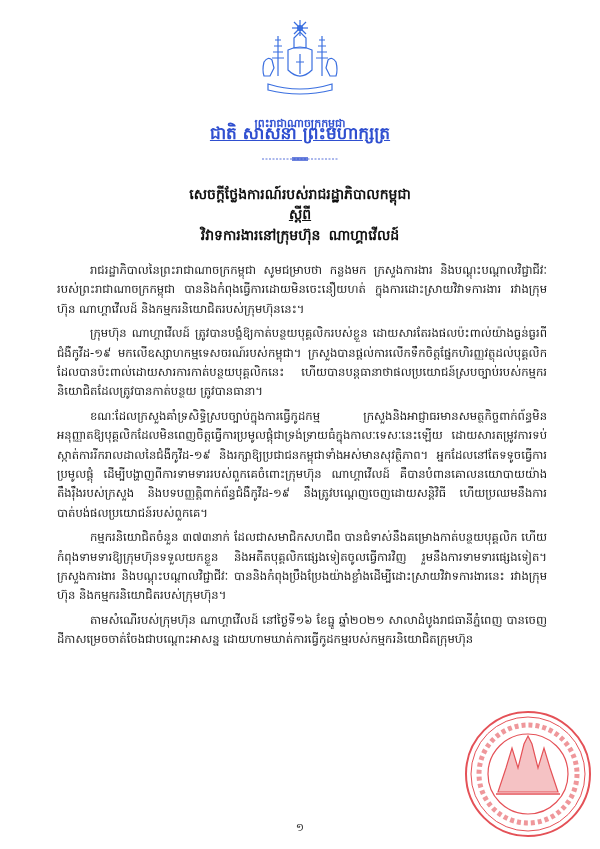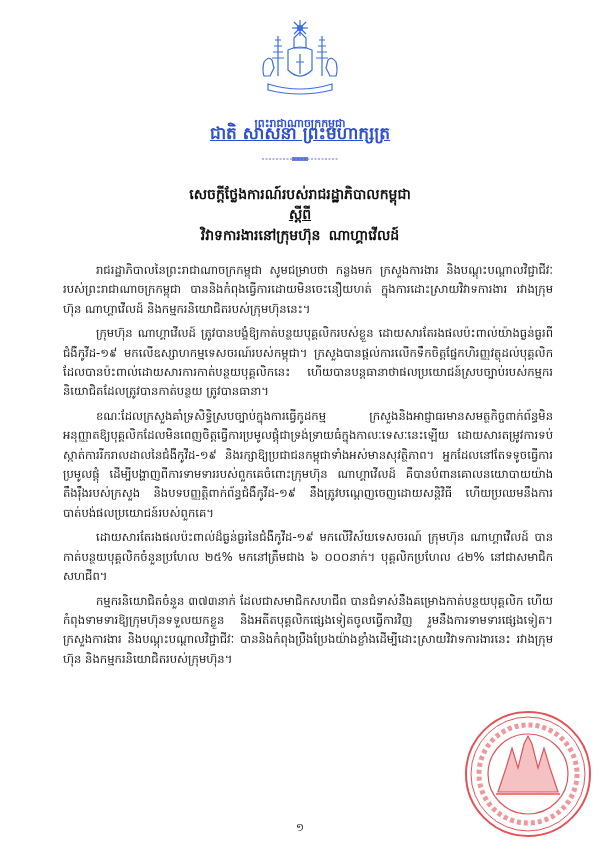--- a/index.html
+++ b/index.html
@@ -9,21 +9,21 @@
   }
   .emblem { position: absolute; left: 258px; top: 18px; width: 84px; height: 80px; }
   .kingdom { position: absolute; left: 0; width: 600px; text-align: center; color: #2f4fd0; font-weight: bold; }
   .kingdom.l1 { top: 116px; font-size: 11px; }
   .kingdom.l2 { top: 122px; font-size: 17px; text-decoration: underline; }
   .ornament { position: absolute; left: 262px; top: 147px; width: 76px; height: 6px; }
   .title { position: absolute; left: 0; width: 600px; text-align: center; font-weight: bold; font-size: 14px; color: #111; }
   .title.t1 { top: 185px; }
   .title.t2 { top: 205px; text-decoration: underline; }
   .title.t3 { top: 226px; font-family: Liberation Mono, monospace; }
-  .body { position: absolute; left: 57px; top: 261px; width: 490px; font-size: 11.6px; line-height: 19.3px; text-align: justify; margin-left: 6px; }
+  .body { position: absolute; left: 57px; top: 261px; width: 490px; font-size: 11.6px; line-height: 19.3px; text-align: justify; }
   .para { margin: 0 0 5.5px 0; text-indent: 33px; }
   .seal { position: absolute; left: 462px; top: 708px; width: 132px; height: 132px; opacity: 0.85; }
   .page-num { position: absolute; left: 0; width: 600px; top: 820px; text-align: center; font-size: 11px; color: #333; }
 </style>
 </head>
 <body>
 
 <div class="emblem">
   <svg viewBox="0 0 84 80" width="84" height="80">
     <g stroke="#3a6fe0" fill="none" stroke-width="1.2">
@@ -62,22 +62,22 @@
 </div>
 
 <div class="title t1">សេចក្តីថ្លែងការណ៍របស់រាជរដ្ឋាភិបាលកម្ពុជា</div>
 <div class="title t2">ស្តីពី</div>
 <div class="title t3">វិវាទការងារនៅក្រុមហ៊ុន ណាហ្គាវើលដ៍</div>
 
 <div class="body">
   <p class="para">រាជរដ្ឋាភិបាលនៃព្រះរាជាណាចក្រកម្ពុជា សូមជម្រាបថា កន្លងមក ក្រសួងការងារ និងបណ្តុះបណ្តាលវិជ្ជាជីវៈរបស់ព្រះរាជាណាចក្រកម្ពុជា បាននិងកំពុងធ្វើការដោយមិនចេះនឿយហត់ ក្នុងការដោះស្រាយវិវាទការងារ រវាងក្រុមហ៊ុន ណាហ្គាវើលដ៍ និងកម្មករនិយោជិតរបស់ក្រុមហ៊ុននេះ។</p>
   <p class="para">ក្រុមហ៊ុន ណាហ្គាវើលដ៍ ត្រូវបានបង្ខំឱ្យកាត់បន្ថយបុគ្គលិករបស់ខ្លួន ដោយសារតែរងផលប៉ះពាល់យ៉ាងធ្ងន់ធ្ងរពីជំងឺកូវីដ-១៩ មកលើឧស្សាហកម្មទេសចរណ៍របស់កម្ពុជា។ ក្រសួងបានផ្តល់ការលើកទឹកចិត្តផ្នែកហិរញ្ញវត្ថុដល់បុគ្គលិកដែលបានប៉ះពាល់ដោយសារការកាត់បន្ថយបុគ្គលិកនេះ ហើយបានបន្តធានាថាផលប្រយោជន៍ស្របច្បាប់របស់កម្មករនិយោជិតដែលត្រូវបានកាត់បន្ថយ ត្រូវបានធានា។</p>
   <p class="para">ខណៈដែលក្រសួងគាំទ្រសិទ្ធិស្របច្បាប់ក្នុងការធ្វើកូដកម្ម ក្រសួងនិងអាជ្ញាធរមានសមត្ថកិច្ចពាក់ព័ន្ធមិនអនុញ្ញាតឱ្យបុគ្គលិកដែលមិនពេញចិត្តធ្វើការប្រមូលផ្តុំជាទ្រង់ទ្រាយធំក្នុងកាលៈទេសៈនេះឡើយ ដោយសារតម្រូវការទប់ស្កាត់ការរីករាលដាលនៃជំងឺកូវីដ-១៩ និងរក្សាឱ្យប្រជាជនកម្ពុជាទាំងអស់មានសុវត្ថិភាព។ អ្នកដែលនៅតែទទូចធ្វើការប្រមូលផ្តុំ ដើម្បីបង្ហាញពីការទាមទាររបស់ពួកគេចំពោះក្រុមហ៊ុន ណាហ្គាវើលដ៍ គឺបានបំពានគោលនយោបាយយ៉ាងតឹងរ៉ឹងរបស់ក្រសួង និងបទបញ្ញត្តិពាក់ព័ន្ធជំងឺកូវីដ-១៩ នឹងត្រូវបណ្តេញចេញដោយសន្តិវិធី ហើយប្រឈមនឹងការបាត់បង់ផលប្រយោជន៍របស់ពួកគេ។</p>
-  <p class="para">ដោយសារតែរងផលប៉ះពាល់ដ៏ធ្ងន់ធ្ងរនៃជំងឺកូវីដ-១៩ មកលើវិស័យទេសចរណ៍ ក្រុមហ៊ុន ណាហ្គាវើលដ៍ បានកាត់បន្ថយបុគ្គលិកចំនួនប្រហែល ២៥% មកនៅត្រឹមជាង ៦ ០០០នាក់។ បុគ្គលិកប្រហែល ៤២% នៅជាសមាជិកសហជីព។</p>
   <p class="para">កម្មករនិយោជិតចំនួន ៣៧៣នាក់ ដែលជាសមាជិកសហជីព បានជំទាស់នឹងគម្រោងកាត់បន្ថយបុគ្គលិក ហើយកំពុងទាមទារឱ្យក្រុមហ៊ុនទទួលយកខ្លួន និងអតីតបុគ្គលិកផ្សេងទៀតចូលធ្វើការវិញ រួមនឹងការទាមទារផ្សេងទៀត។ ក្រសួងការងារ និងបណ្តុះបណ្តាលវិជ្ជាជីវៈ បាននិងកំពុងប្រឹងប្រែងយ៉ាងខ្លាំងដើម្បីដោះស្រាយវិវាទការងារនេះ រវាងក្រុមហ៊ុន និងកម្មករនិយោជិតរបស់ក្រុមហ៊ុន។</p>
+  <p class="para">តាមសំណើរបស់ក្រុមហ៊ុន ណាហ្គាវើលដ៍ នៅថ្ងៃទី១៦ ខែធ្នូ ឆ្នាំ២០២១ សាលាដំបូងរាជធានីភ្នំពេញ បានចេញដីកាសម្រេចចាត់ចែងជាបណ្តោះអាសន្ន ដោយហាមឃាត់ការធ្វើកូដកម្មរបស់កម្មករនិយោជិតក្រុមហ៊ុន</p>
 </div>
 
 <div class="seal">
   <svg viewBox="0 0 132 132" width="132" height="132">
     <g stroke="#e0333a" fill="none">
       <circle cx="66" cy="66" r="62" stroke-width="2"></circle>
       <circle cx="66" cy="66" r="57" stroke-width="1"></circle>
       <circle cx="66" cy="66" r="40" stroke-width="1.2"></circle>
       <circle cx="66" cy="66" r="49" stroke-width="5" stroke-dasharray="4 3" opacity="0.6"></circle>
       <path d="M36 84 L44 60 L50 40 L56 60 L62 36 L66 28 L70 36 L76 60 L82 40 L88 60 L96 84 Z" fill="#e0333a" fill-opacity="0.35" stroke-width="1.2"></path>

